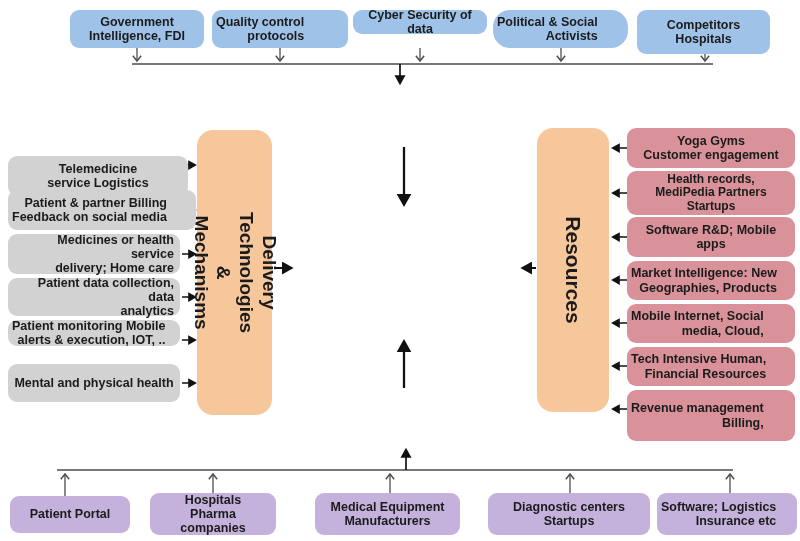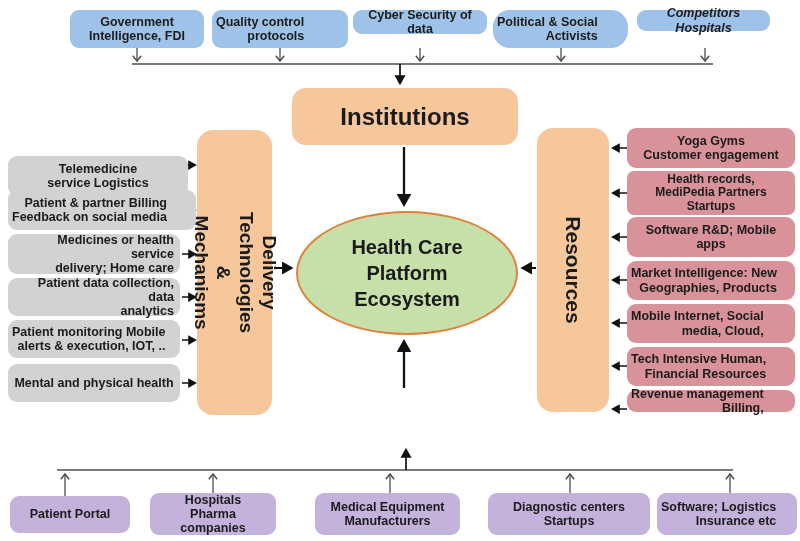--- a/index.html
+++ b/index.html
@@ -91,71 +91,67 @@
       <path d="M627,193 H613" marker-end="url(#msolid)"></path>
       <path d="M627,237 H613" marker-end="url(#msolid)"></path>
       <path d="M627,280 H613" marker-end="url(#msolid)"></path>
       <path d="M627,323 H613" marker-end="url(#msolid)"></path>
       <path d="M627,366 H613" marker-end="url(#msolid)"></path>
       <path d="M627,409 H613" marker-end="url(#msolid)"></path>
       <path d="M536,268 H523" stroke-width="2" marker-end="url(#msolid)"></path>
     </g>
   </svg>
 
-  <div class="hub" id="institutions">Institutions</div>
 
-  <div id="center-ellipse">Health Care
-Platform
-Ecosystem</div>
 
 
   <div class="hub" id="left-bar">
     <div class="vtext">Delivery Technologies
 &amp; Mechanisms</div>
   </div>
 
   <div class="hub" id="right-bar">
     <div class="vtext">Resources</div>
   </div>
 
   <div id="generated-boxes">
       <div class="box top-box" style="left: 70px; top: 10px; width: 134px; height: 38px;">Government
 Intelligence, FDI</div>
       <div class="box top-box al-left" style="left: 212px; top: 10px; width: 136px; height: 38px;">Quality control
 protocols</div>
       <div class="box top-box" style="left: 353px; top: 10px; width: 134px; height: 24px;">Cyber Security of
 data</div>
       <div class="box top-box al-left" style="left: 493px; top: 10px; width: 135px; height: 38px; border-radius: 17px;">Political &amp; Social
 Activists</div>
-      <div class="box top-box" style="left: 637px; top: 10px; width: 133px; height: 21px; font-style: italic;">Competitors
+      <div class="box top-box" style="left: 637px; top: 10px; width: 133px; height: 44px;">Competitors
 Hospitals</div>
       <div class="box left-box" style="left: 8px; top: 156px; width: 180px; height: 40px;">Telemedicine
 service Logistics</div>
       <div class="box left-box al-left" style="left: 8px; top: 190px; width: 188px; height: 40px;">Patient &amp; partner Billing
 Feedback on social media</div>
       <div class="box left-box al-left" style="left: 8px; top: 234px; width: 172px; height: 40px;">Medicines or health service
 delivery; Home care</div>
       <div class="box left-box al-left" style="left: 8px; top: 278px; width: 172px; height: 38px;">Patient data collection, data
 analytics</div>
-      <div class="box left-box al-left" style="left: 8px; top: 320px; width: 172px; height: 38px;">Patient monitoring Mobile
+      <div class="box left-box al-left" style="left: 8px; top: 320px; width: 172px; height: 26px;">Patient monitoring Mobile
 alerts &amp; execution, IOT, ..</div>
       <div class="box left-box" style="left: 8px; top: 364px; width: 172px; height: 38px;">Mental and physical health</div>
       <div class="box right-box" style="left: 627px; top: 128px; width: 168px; height: 40px;">Yoga Gyms
 Customer engagement</div>
-      <div class="box right-box" style="left: 627px; top: 171px; width: 168px; height: 44px; font-size: 12px; line-height: 1.1; border-radius: 7px;">Health records,
+      <div class="box right-box" style="left: 627px; top: 171px; width: 168px; height: 44px; font-size: 12px; line-height: 1.1;">Health records,
 MediPedia Partners
 Startups</div>
       <div class="box right-box" style="left: 627px; top: 217px; width: 168px; height: 40px;">Software R&amp;D; Mobile apps</div>
       <div class="box right-box al-left" style="left: 627px; top: 261px; width: 168px; height: 39px;">Market Intelligence: New
 Geographies, Products</div>
       <div class="box right-box al-left" style="left: 627px; top: 304px; width: 168px; height: 39px;">Mobile Internet, Social
 media, Cloud,</div>
       <div class="box right-box al-left" style="left: 627px; top: 347px; width: 168px; height: 39px;">Tech Intensive Human,
 Financial Resources</div>
-      <div class="box right-box al-left" style="left: 627px; top: 390px; width: 168px; height: 22px;">Revenue management
+      <div class="box right-box al-left" style="left: 627px; top: 390px; width: 168px; height: 51px;">Revenue management
 Billing,</div>
       <div class="box bottom-box" style="left: 10px; top: 496px; width: 120px; height: 37px;">Patient Portal</div>
       <div class="box bottom-box" style="left: 150px; top: 493px; width: 126px; height: 42px;">Hospitals
 Pharma companies</div>
       <div class="box bottom-box" style="left: 315px; top: 493px; width: 145px; height: 42px;">Medical Equipment
 Manufacturers</div>
       <div class="box bottom-box" style="left: 488px; top: 493px; width: 162px; height: 42px;">Diagnostic centers
 Startups</div>
       <div class="box bottom-box al-left" style="left: 657px; top: 493px; width: 140px; height: 42px;">Software; Logistics
 Insurance etc</div>

